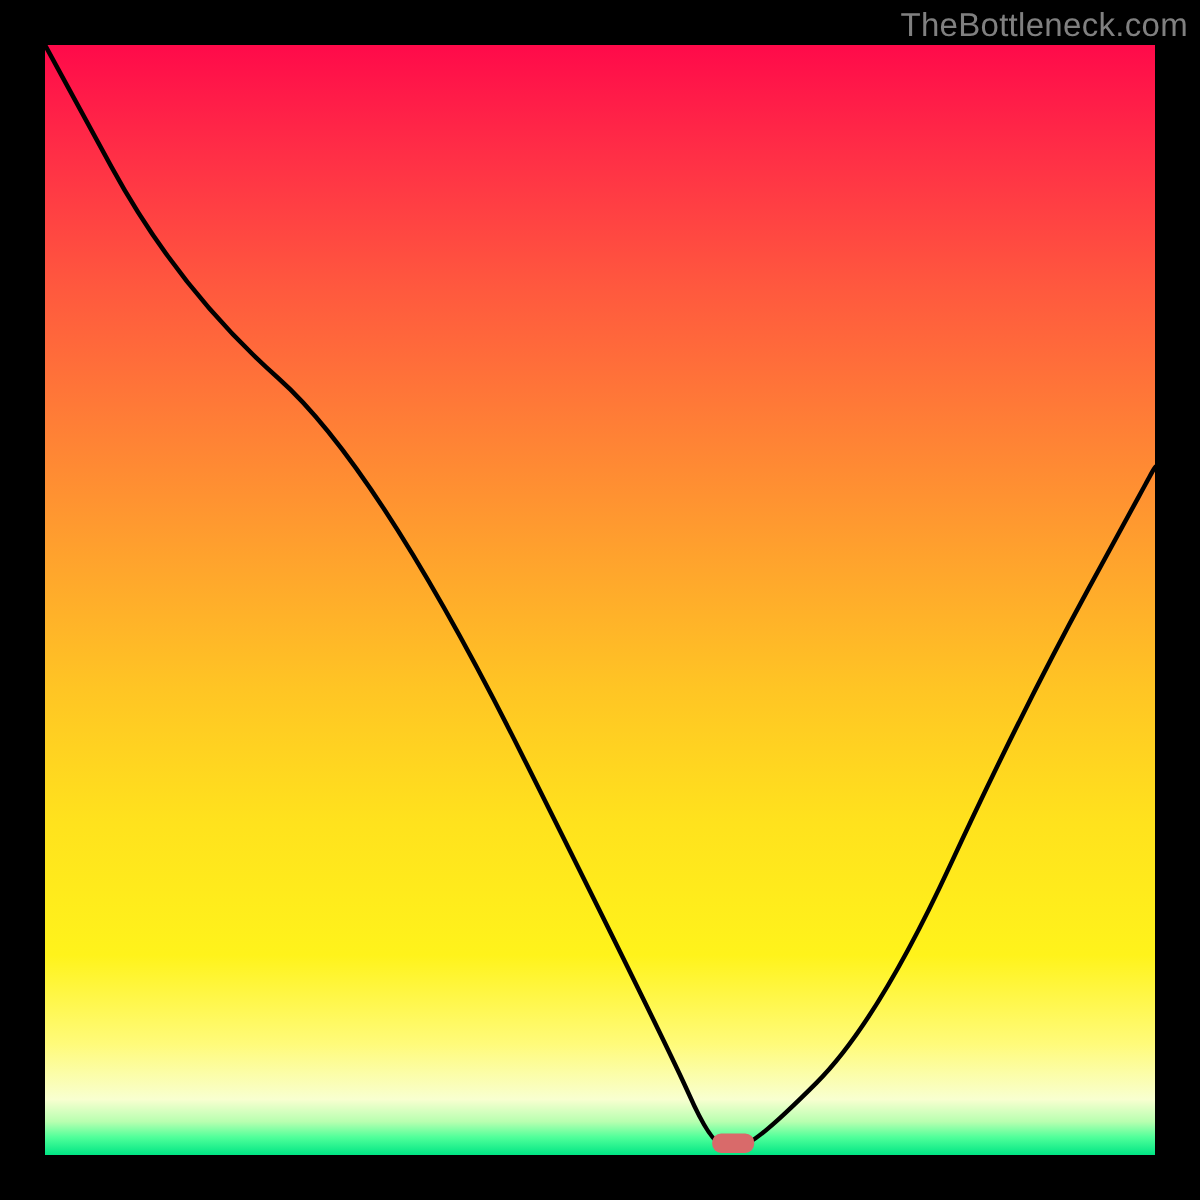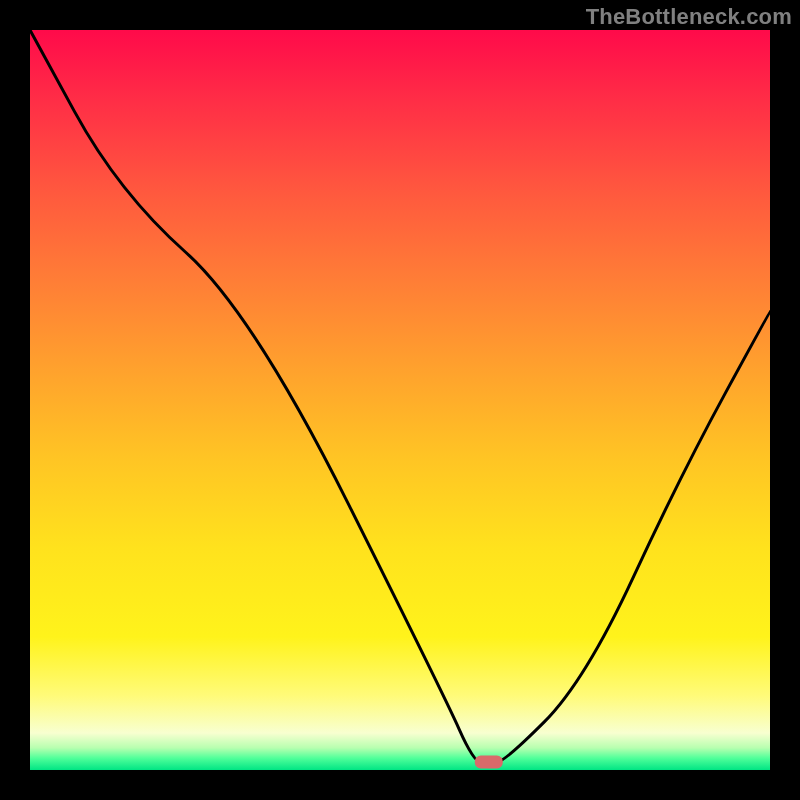--- a/index.html
+++ b/index.html
@@ -47,21 +47,21 @@
     top: 0;
     width: 740px;
     height: 740px;
   }
   .attribution {
     position: absolute;
     top: 4px;
     right: 8px;
     color: #808080;
     font-size: 22px;
-    font-weight: 700;
+    font-weight: 400;
     letter-spacing: 0.2px;
   }
 </style>
 </head>
 <body>
 
 <div class="frame">
   <div class="attribution">TheBottleneck.com</div>
 
   <div class="plot">

